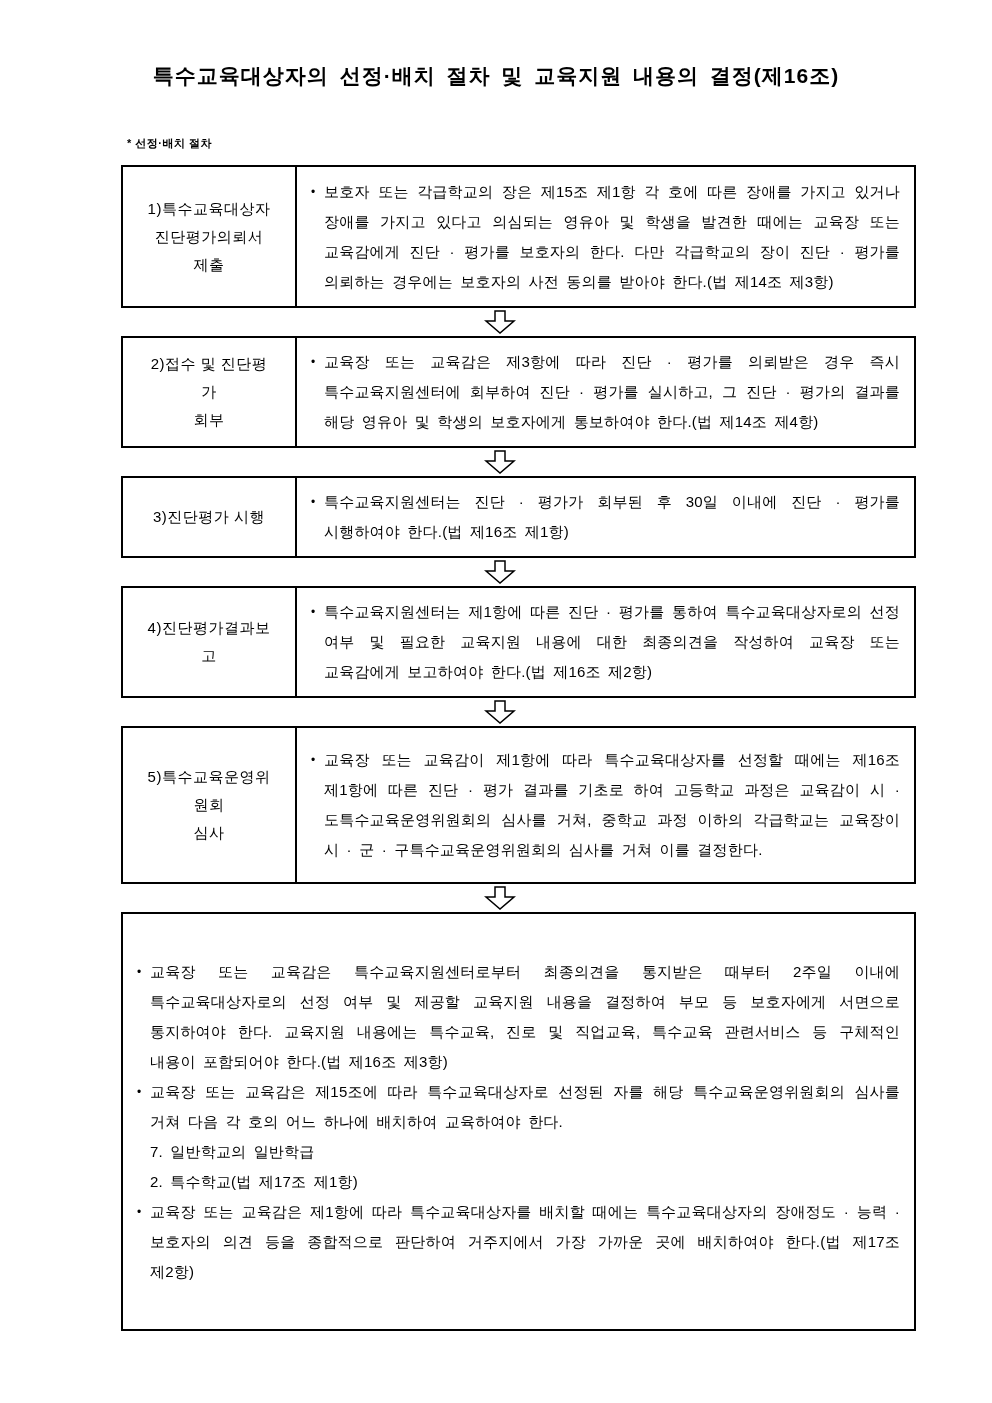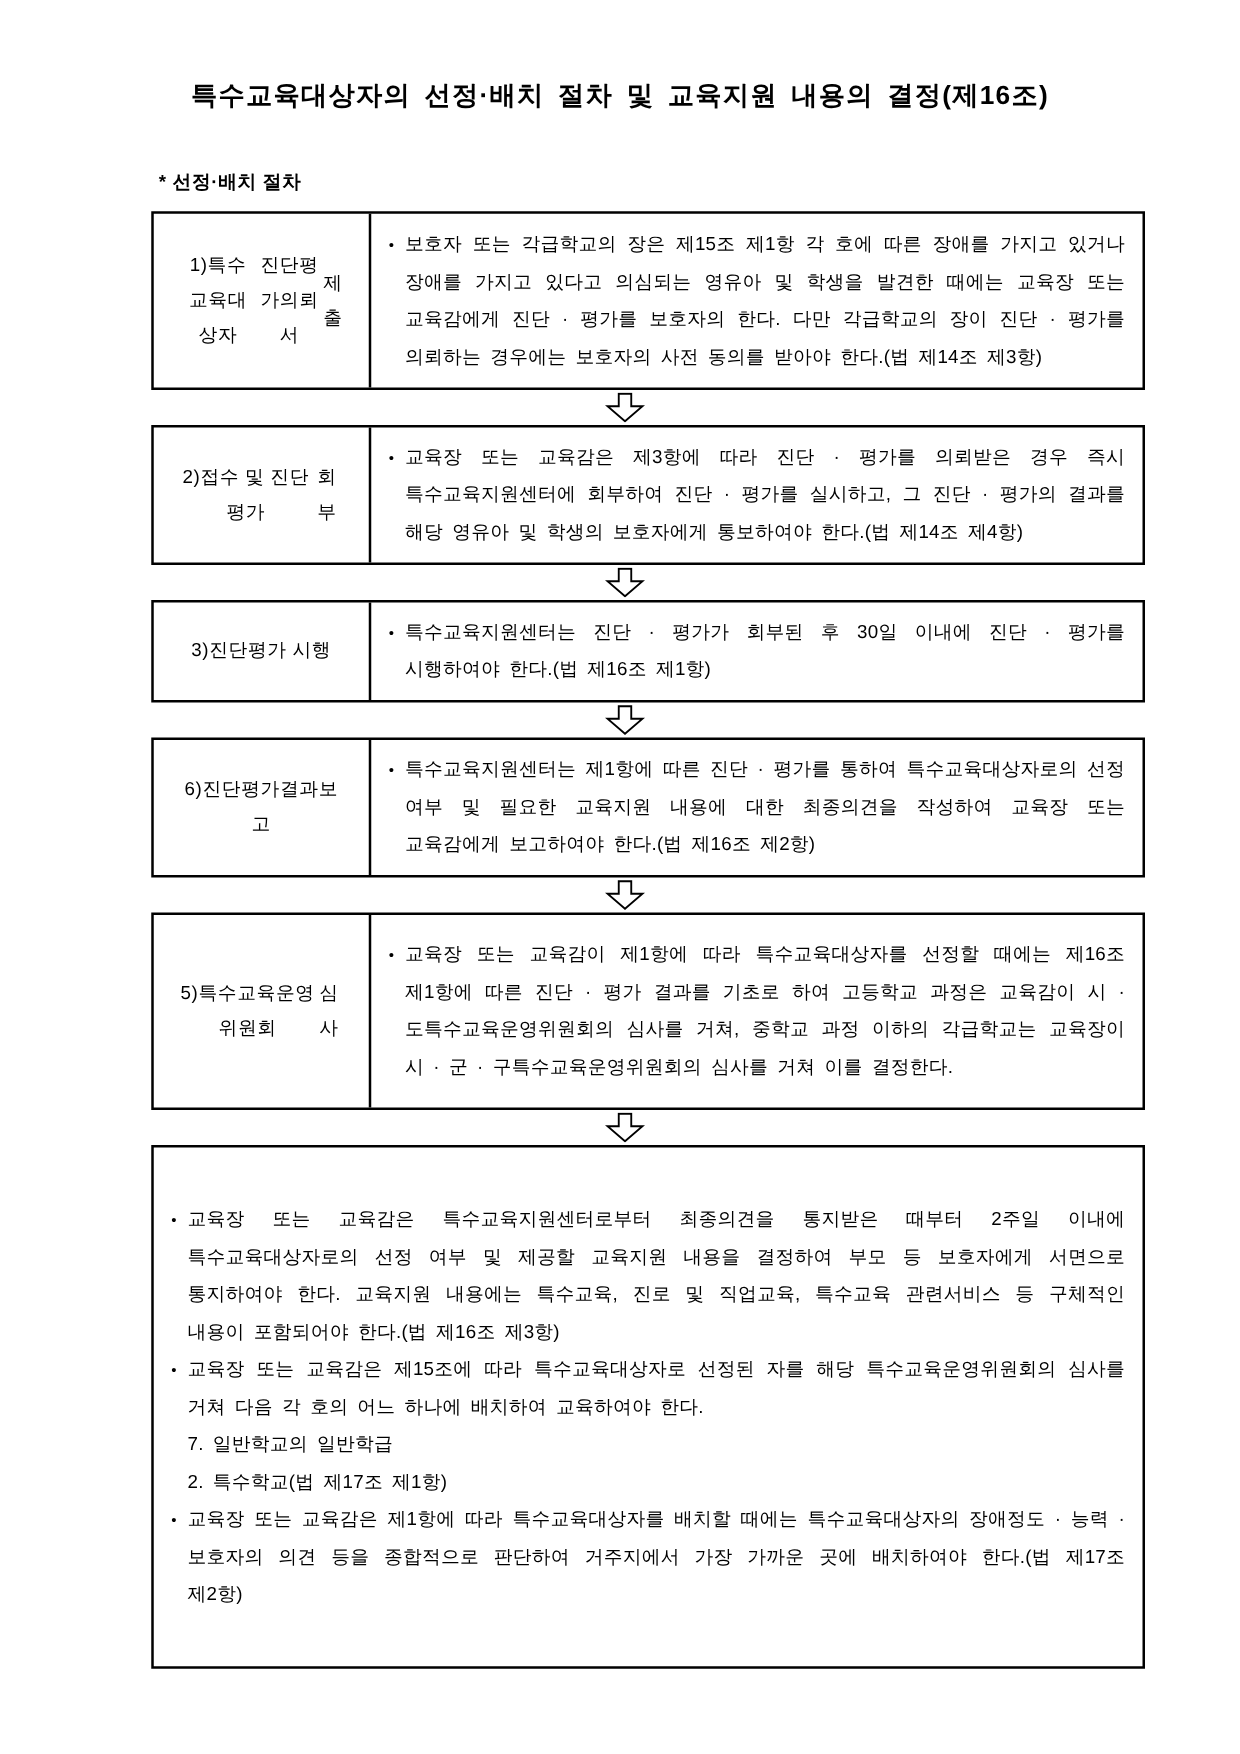--- a/index.html
+++ b/index.html
@@ -19,40 +19,40 @@
   .doc-title {
     margin-top: 62px;
     text-align: center;
     font-size: 21px;
     font-weight: bold;
     letter-spacing: 1px;
     word-spacing: 4px;
   }
   .section-heading {
     margin: 46px 0 14px 127px;
-    font-size: 15px;
+    font-size: 11px;
     font-weight: bold;
     letter-spacing: 0.5px;
   }
   .flow {
     margin-left: 121px;
     width: 795px;
   }
   .flow-box {
     display: flex;
     border: 2px solid #000000;
     box-sizing: border-box;
     background: #ffffff;
   }
   .label-col {
     width: 174px;
     min-width: 174px;
     border-right: 2px solid #000000;
     display: flex;
-    flex-direction: row;
+    flex-direction: column;
     align-items: center;
     justify-content: center;
     text-align: center;
     font-size: 15px;
     line-height: 28px;
     padding: 4px 21px;
     box-sizing: border-box;
     letter-spacing: 0.5px;
   }
   .content-col {
@@ -145,21 +145,21 @@
           <div class="para bullet"><span class="bullet-char">•</span><span class="para-text">특수교육지원센터는 진단 · 평가가 회부된 후 30일 이내에 진단 · 평가를 시행하여야 한다.(법 제16조 제1항)</span></div>
         </div>
       </div>
       <div class="arrow-row">
         <svg width="32" height="24" viewBox="0 0 32 24">
           <polygon points="11,1 21,1 21,11 30,11 16,23 2,11 11,11" fill="#ffffff" stroke="#000000" stroke-width="1.5" stroke-linejoin="miter"></polygon>
         </svg>
       </div>
       <div class="flow-box b3">
         <div class="label-col">
-          <div class="label-line">6)진단평가결과보고</div>
+          <div class="label-line">4)진단평가결과보고</div>
         </div>
         <div class="content-col">
           <div class="para bullet"><span class="bullet-char">•</span><span class="para-text">특수교육지원센터는 제1항에 따른 진단 · 평가를 통하여 특수교육대상자로의 선정 여부 및 필요한 교육지원 내용에 대한 최종의견을 작성하여 교육장 또는 교육감에게 보고하여야 한다.(법 제16조 제2항)</span></div>
         </div>
       </div>
       <div class="arrow-row">
         <svg width="32" height="24" viewBox="0 0 32 24">
           <polygon points="11,1 21,1 21,11 30,11 16,23 2,11 11,11" fill="#ffffff" stroke="#000000" stroke-width="1.5" stroke-linejoin="miter"></polygon>
         </svg>
       </div>

